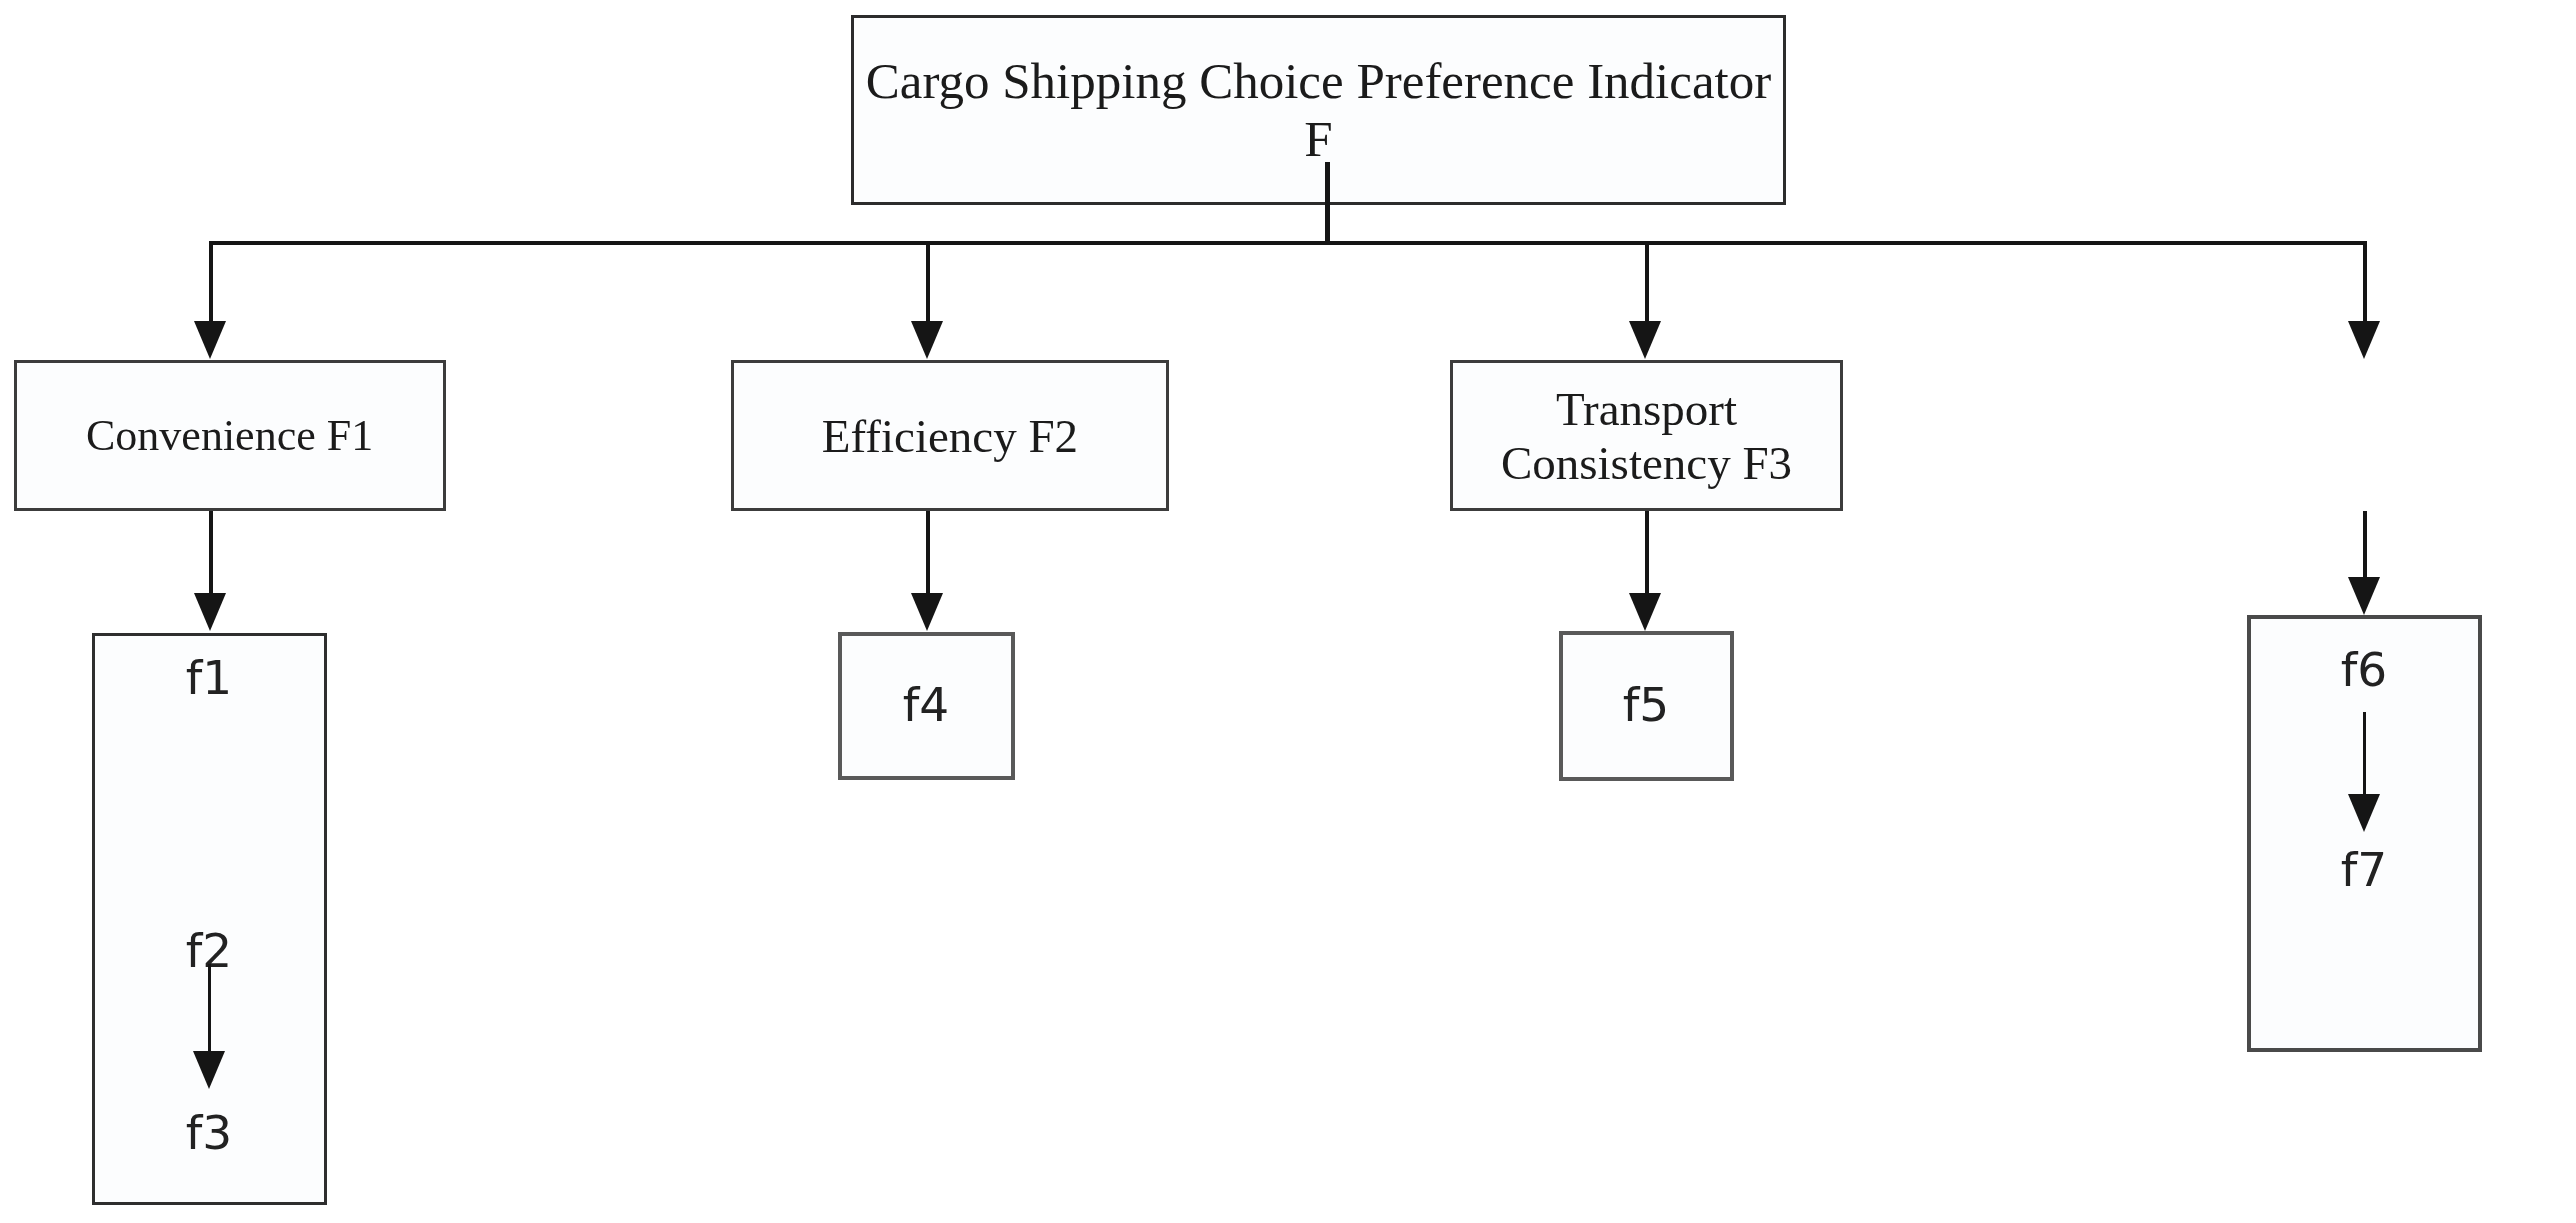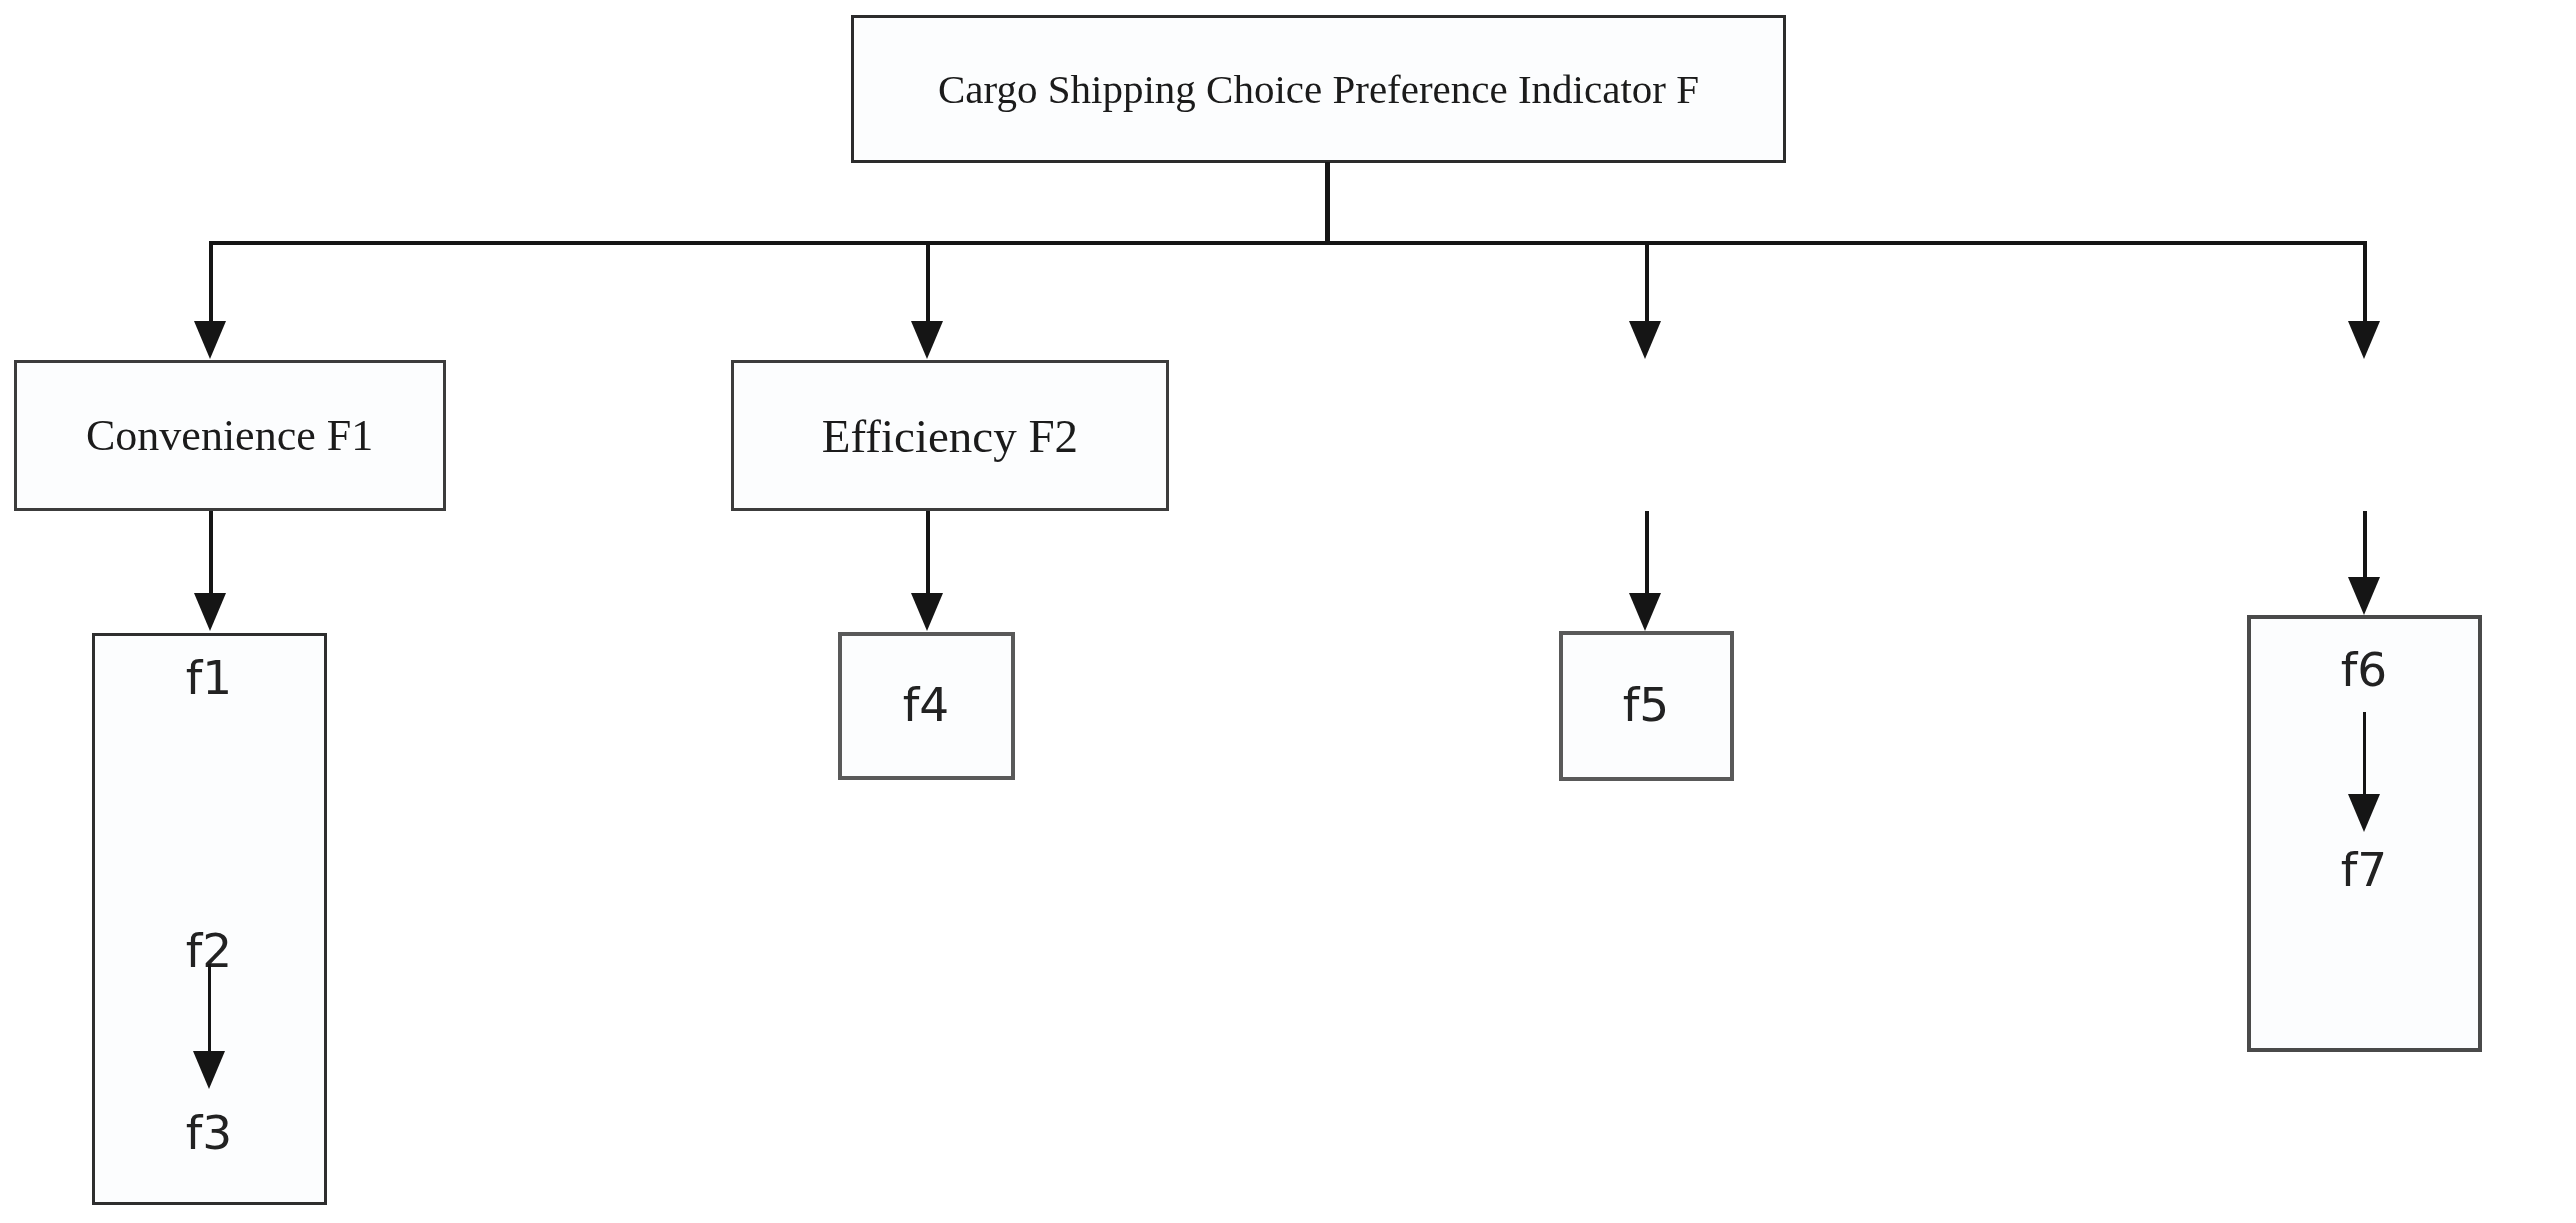--- a/index.html
+++ b/index.html
@@ -24,23 +24,23 @@
     display: flex;
     align-items: center;
     justify-content: center;
     text-align: center;
   }
   .serif {
     font-family: "Liberation Serif", "DejaVu Serif", serif;
     color: #1b1b1b;
   }
   .root-box {
-    left: 851px; top: 15px; width: 935px; height: 148px;
+    left: 851px; top: 15px; width: 935px; height: 190px;
     border-color: #2c2c2c;
-    font-size: 41px;
+    font-size: 51px;
   }
   .branch-box {
     top: 360px; height: 151px;
     border-color: #3c3c3c;
     font-size: 47px;
     line-height: 54px;
     padding: 0 10.5px;
   }
   .branch-f1 { left: 13.6px;   width: 432px; font-size: 44px; }
   .branch-f2 { left: 731px;  width: 438px; }
@@ -121,20 +121,23 @@
   <div class="ah drop3-head"></div>
   <div class="vline drop4-shaft"></div>
   <div class="ah drop4-head"></div>
 
   <div class="box serif branch-box branch-f1">
     <span>Convenience F1</span>
   </div>
   <div class="box serif branch-box branch-f2">
     <span>Efficiency F2</span>
   </div>
+  <div class="box serif branch-box branch-f3">
+    <span>Transport Consistency F3</span>
+  </div>
 
   <div class="vline leafdrop1-shaft"></div>
   <div class="ah leafdrop1-head"></div>
   <div class="vline leafdrop2-shaft"></div>
   <div class="ah leafdrop2-head"></div>
   <div class="vline leafdrop3-shaft"></div>
   <div class="ah leafdrop3-head"></div>
   <div class="vline leafdrop4-shaft"></div>
   <div class="ah leafdrop4-head"></div>
 

